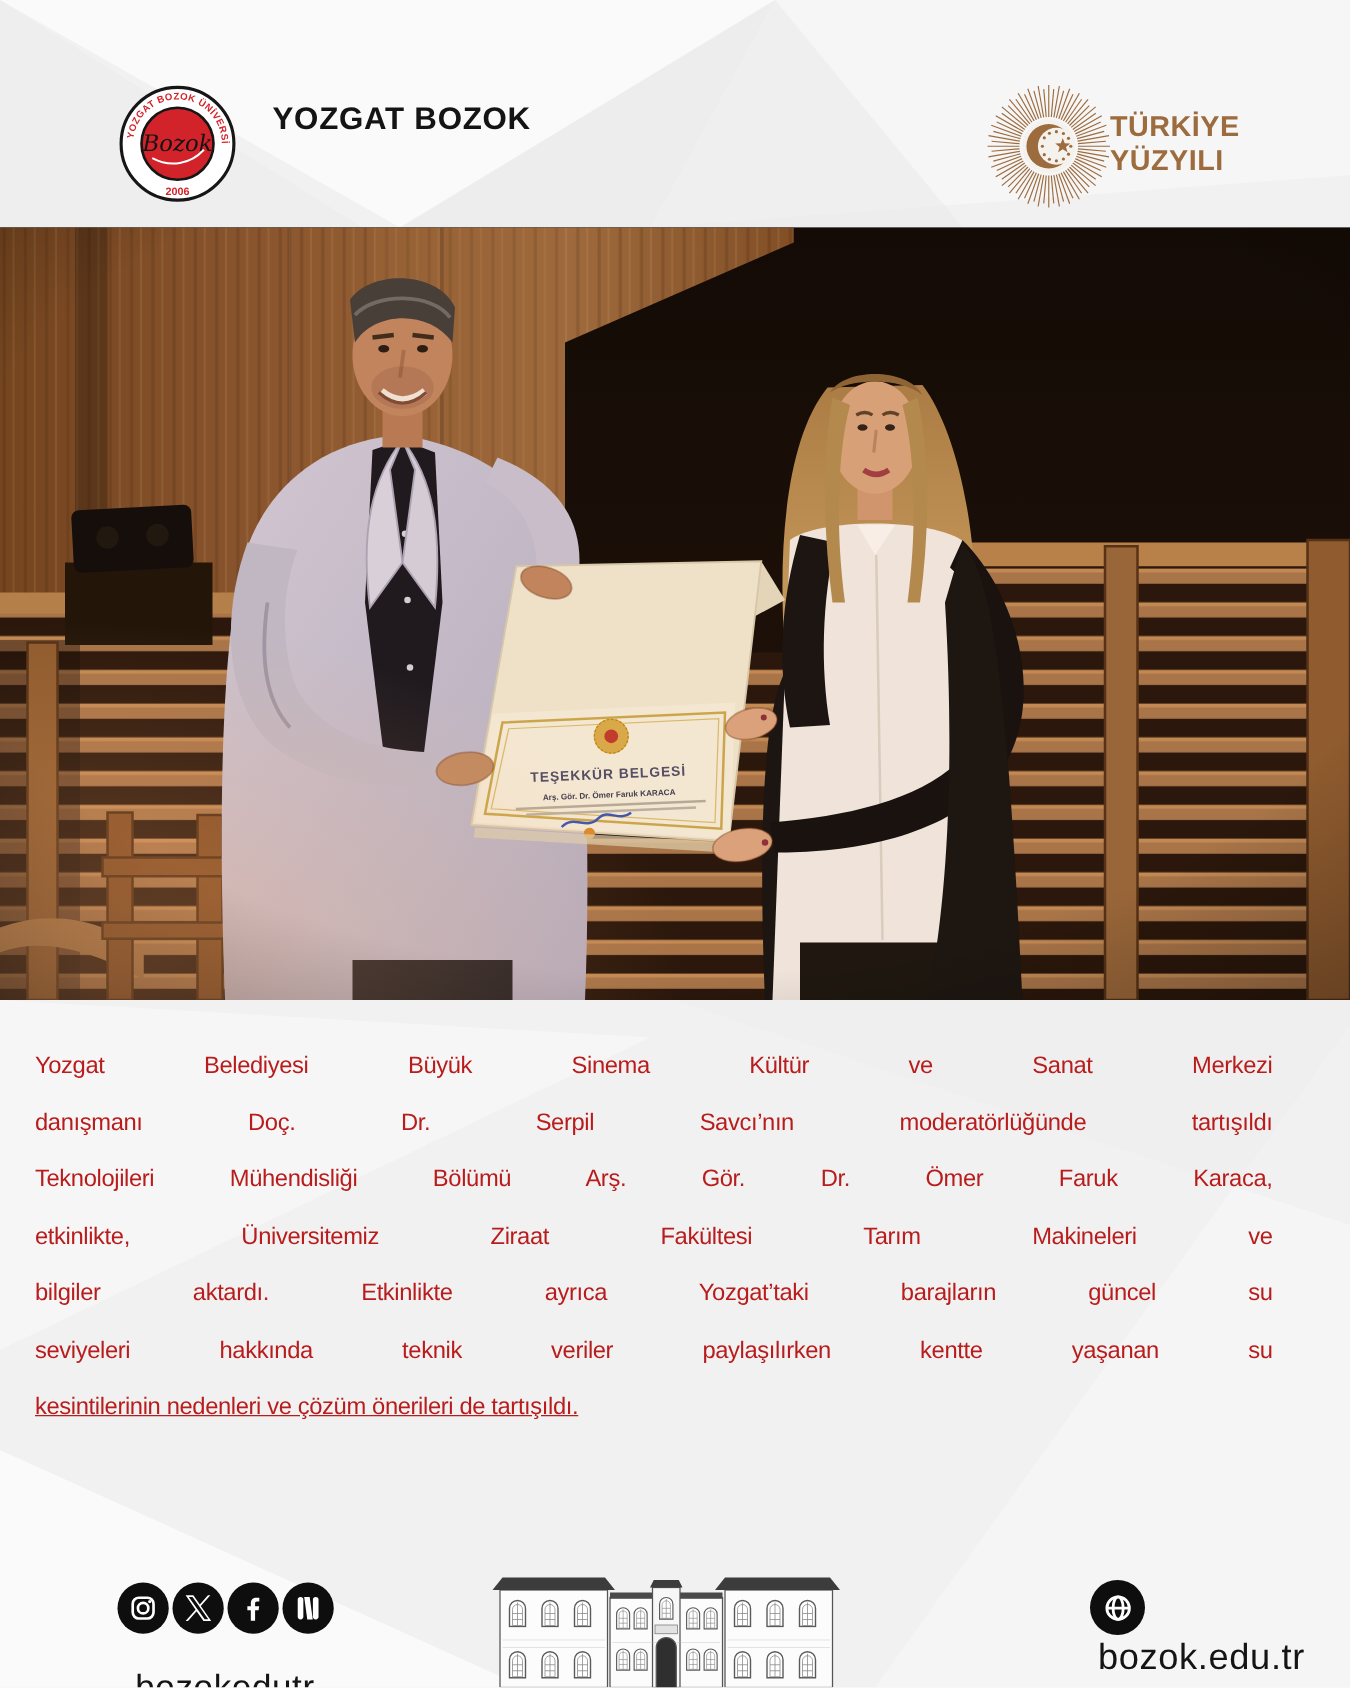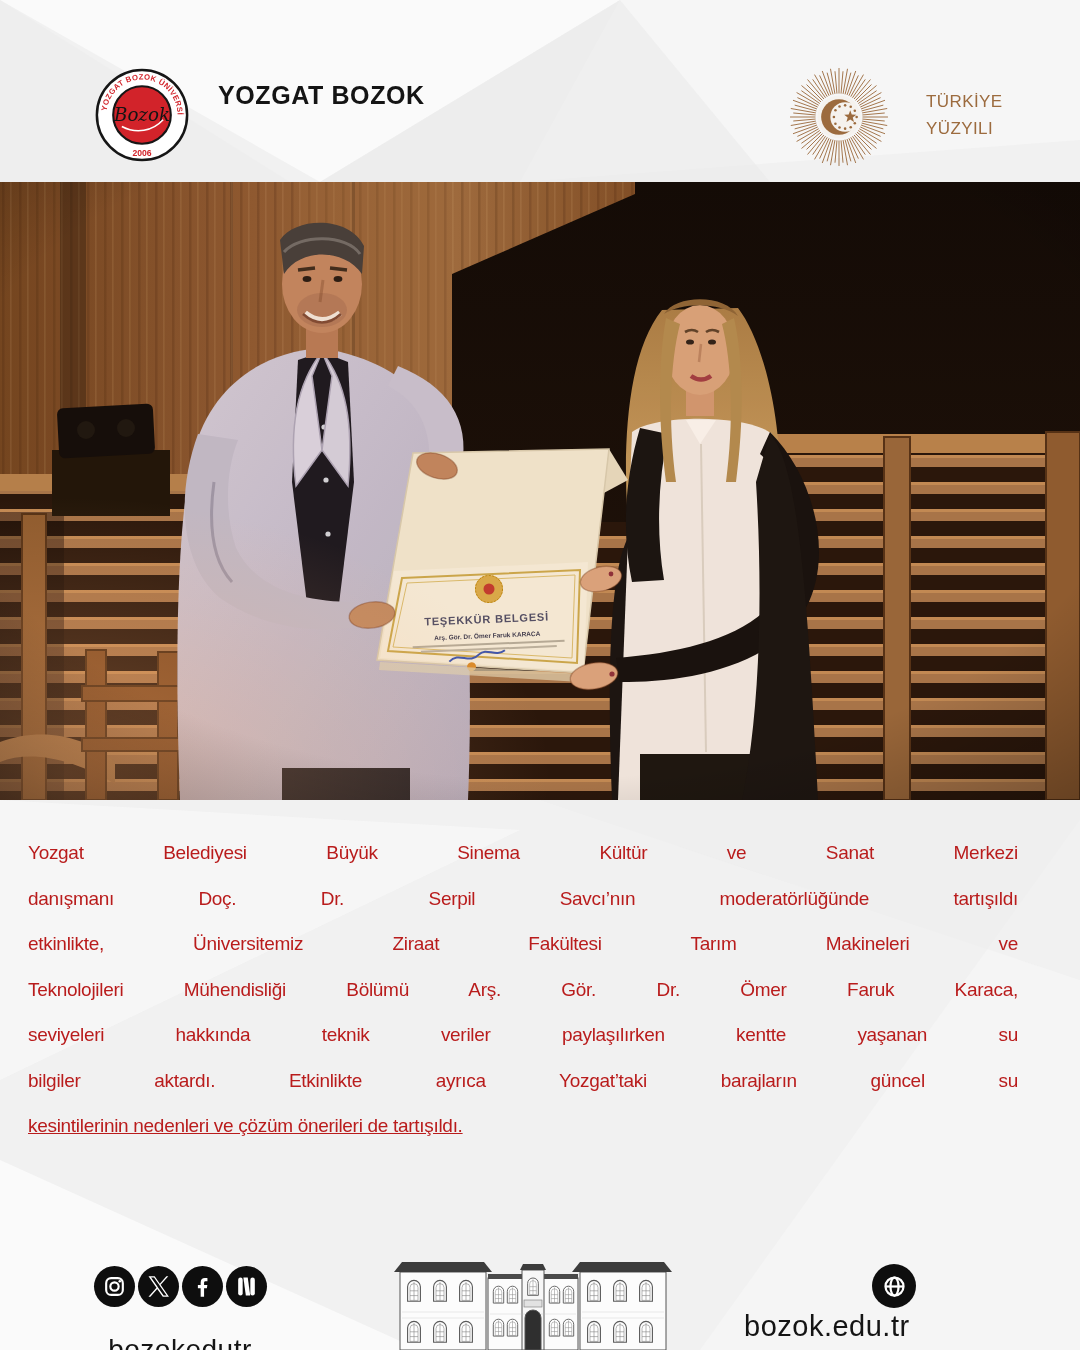--- a/index.html
+++ b/index.html
@@ -10,21 +10,21 @@
   .facets{position:absolute;left:0;top:0;z-index:0;}
   .layer{position:absolute;z-index:1;}
 
   
   .header{left:0;top:0;width:1080px;height:182px;}
   .seal{position:absolute;left:94px;top:67px;width:96px;height:96px;}
   .brand{position:absolute;left:218px;top:80px;line-height:30px;
          font-weight:bold;font-size:25px;letter-spacing:.6px;color:#141414;}
   .tyz-logo{position:absolute;left:788px;top:66px;width:102px;height:102px;}
   .tyz-text{position:absolute;left:888px;top:88px;line-height:27px;
-            font-weight:normal;font-size:17px;letter-spacing:.4px;margin-left:38px;}
+            font-weight:bold;font-size:23px;letter-spacing:.4px;}
 
   
   .photo{left:0;top:182px;width:1080px;height:618px;background:#0d0906;}
   .photo svg{display:block;}
 
   
   .bodytext{left:28px;top:830px;width:990px;color:#b91c1c;
             font-size:19px;line-height:45.5px;letter-spacing:-.3px;}
   .line{text-align:justify;text-align-last:justify;white-space:normal;}
   .line.last{text-align-last:left;text-decoration:underline;}
@@ -32,21 +32,21 @@
   
   .social-row{left:94px;top:1266px;display:flex;gap:3px;}
   .icon-circle{width:41px;height:41px;border-radius:50%;background:#0e0e0e;
                display:flex;align-items:center;justify-content:center;}
   .icon-circle svg{width:27px;height:27px;}
   .handle{left:60px;top:1310px;width:240px;text-align:center;
           font-size:28px;color:#141414;letter-spacing:.5px;margin-top:24px;}
   .building{left:392px;top:1252px;width:282px;height:98px;}
   .globe-wrap{left:872px;top:1264px;}
   .globe-wrap .icon-circle{width:44px;height:44px;}
-  .website{left:744px;top:1310px;width:300px;text-align:left;
+  .website{left:744px;top:1310px;width:300px;text-align:right;
            font-size:29px;color:#141414;letter-spacing:.5px;}
 </style>
 </head>
 <body>
 
 <div class="canvas">
 
   <svg class="facets" width="1080" height="1350">
     <rect width="1080" height="1350" fill="#f1f1f1"></rect>
     <polygon points="0,0 620,0 320,182" fill="#fafafa"></polygon>
@@ -338,24 +338,24 @@
 
     <rect x="0" y="0" width="1080" height="618" fill="rgba(255,120,40,0.045)"></rect>
     <rect x="0" y="0" width="1080" height="618" fill="url(#wg)"></rect>
     <rect x="0" y="0" width="1080" height="618" fill="url(#vg)"></rect>
   </svg>
   </div>
 
   <div class="layer bodytext">
     <div class="line">Yozgat Belediyesi Büyük Sinema Kültür ve Sanat Merkezi</div>
     <div class="line">danışmanı Doç. Dr. Serpil Savcı’nın moderatörlüğünde tartışıldı</div>
+    <div class="line">Teknolojileri Mühendisliği Bölümü Arş. Gör. Dr. Ömer Faruk Karaca,</div>
     <div class="line">etkinlikte, Üniversitemiz Ziraat Fakültesi Tarım Makineleri ve</div>
-    <div class="line">Teknolojileri Mühendisliği Bölümü Arş. Gör. Dr. Ömer Faruk Karaca,</div>
+    <div class="line">bilgiler aktardı. Etkinlikte ayrıca Yozgat’taki barajların güncel su</div>
     <div class="line">seviyeleri hakkında teknik veriler paylaşılırken kentte yaşanan su</div>
-    <div class="line">bilgiler aktardı. Etkinlikte ayrıca Yozgat’taki barajların güncel su</div>
     <div class="line last">kesintilerinin nedenleri ve çözüm önerileri de tartışıldı.</div>
   </div>
 
   <div class="layer social-row">
     <div class="icon-circle" aria-label="instagram">
       <svg viewBox="0 0 24 24" fill="none" stroke="#ffffff" stroke-width="1.9">
         <rect x="4.6" y="4.6" width="14.8" height="14.8" rx="4.4"></rect>
         <circle cx="12" cy="12" r="3.7"></circle>
         <circle cx="16.7" cy="7.3" r="1.15" fill="#ffffff" stroke="none"></circle>
       </svg>

